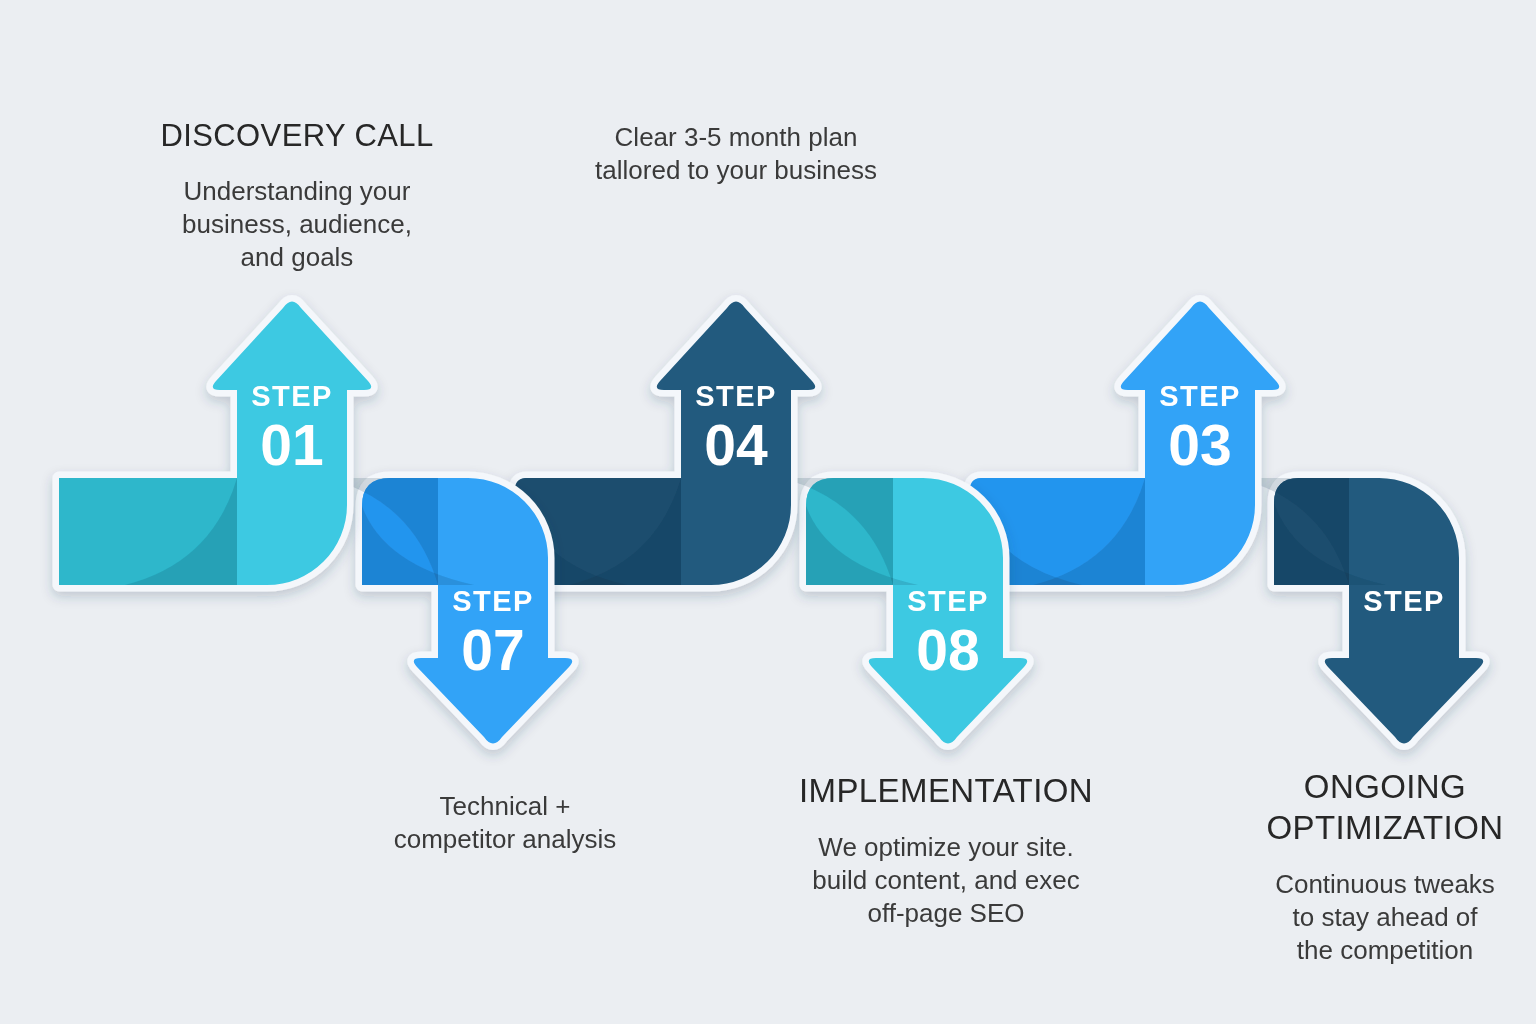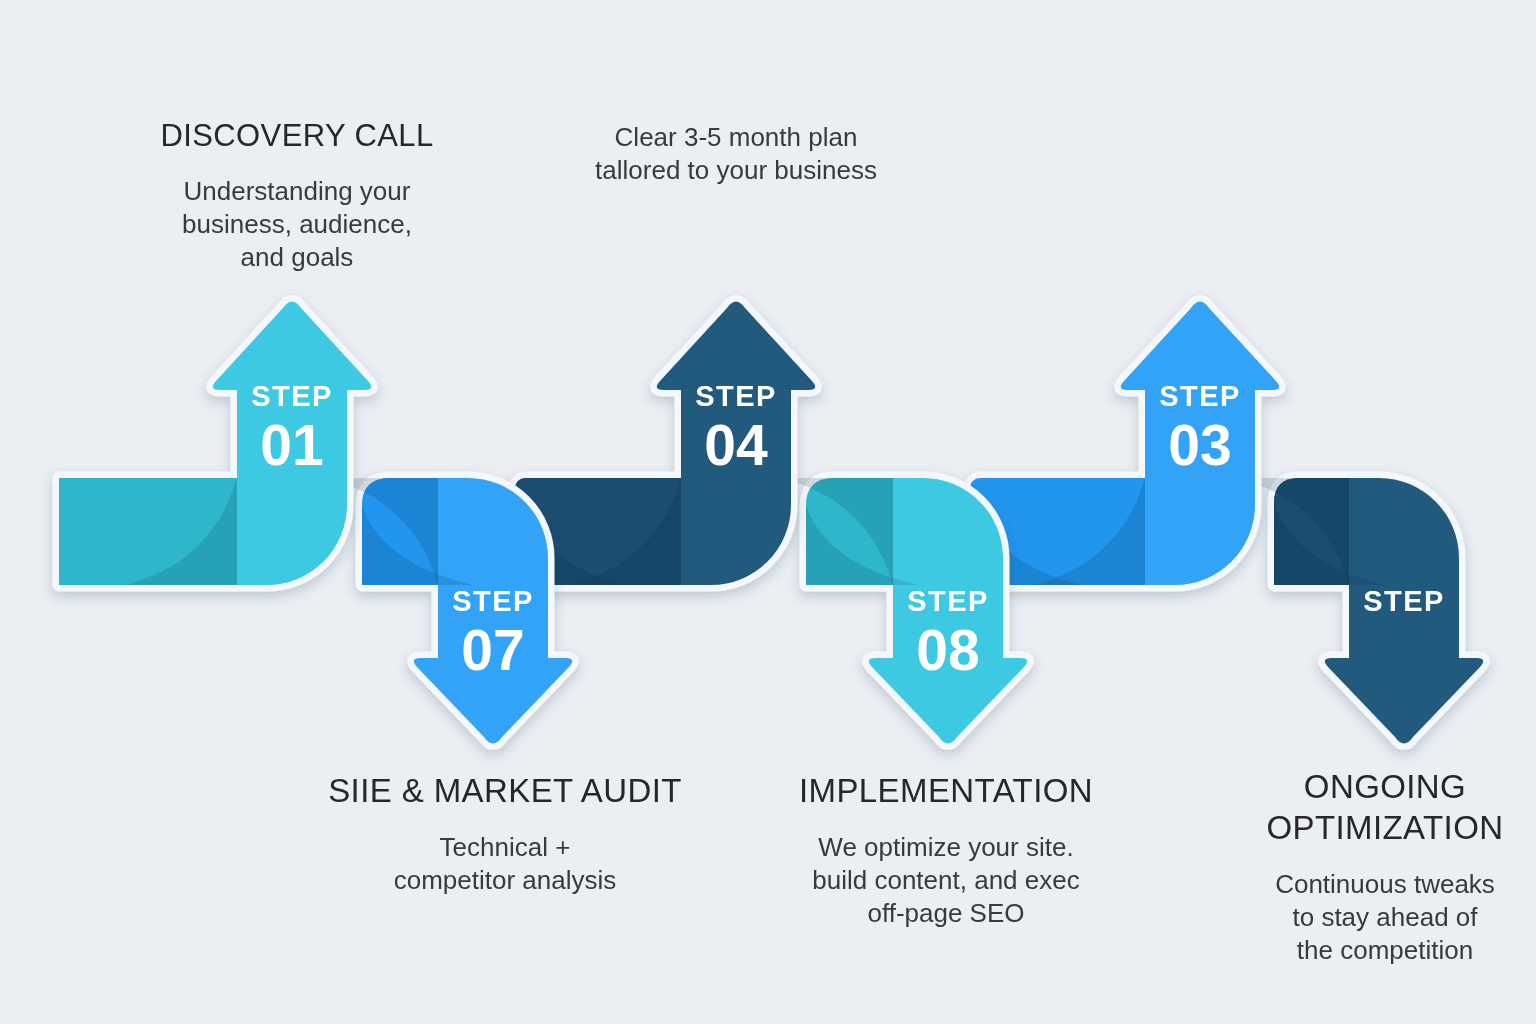--- a/index.html
+++ b/index.html
@@ -110,21 +110,20 @@
   </div>
   <div class="step-tag tag6">
     <div class="tag-label">STEP</div>
   </div>
 
   <div class="text-block top tb1">
     <div class="step-title">DISCOVERY CALL</div>
     <div class="step-desc">Understanding your<br>business, audience,<br>and goals</div>
   </div>
   <div class="text-block bottom tb2">
-    <div class="step-title">SIIE &amp; MARKET AUDIT</div>
     <div class="step-desc">Technical +<br>competitor analysis</div>
   </div>
   <div class="text-block top tb3">
     <div class="step-desc">Clear 3-5 month plan<br>tallored to your business</div>
   </div>
   <div class="text-block bottom tb4">
     <div class="step-title">IMPLEMENTATION</div>
     <div class="step-desc">We optimize your site.<br>build content, and exec<br>off-page SEO</div>
   </div>
   <div class="text-block top tb5">

